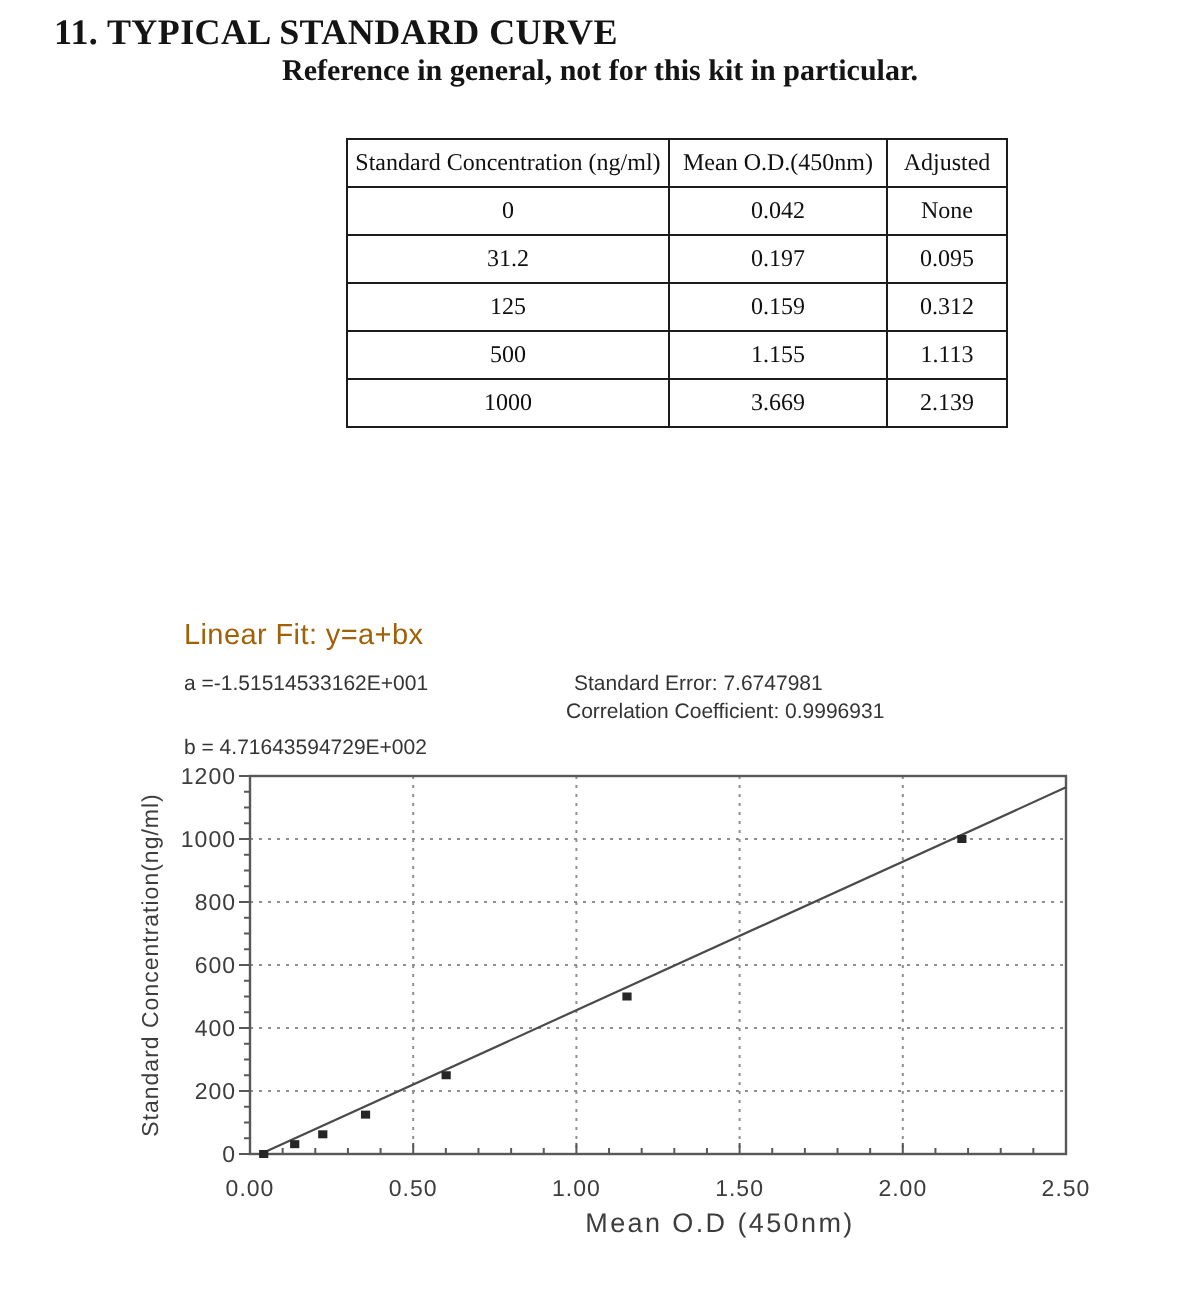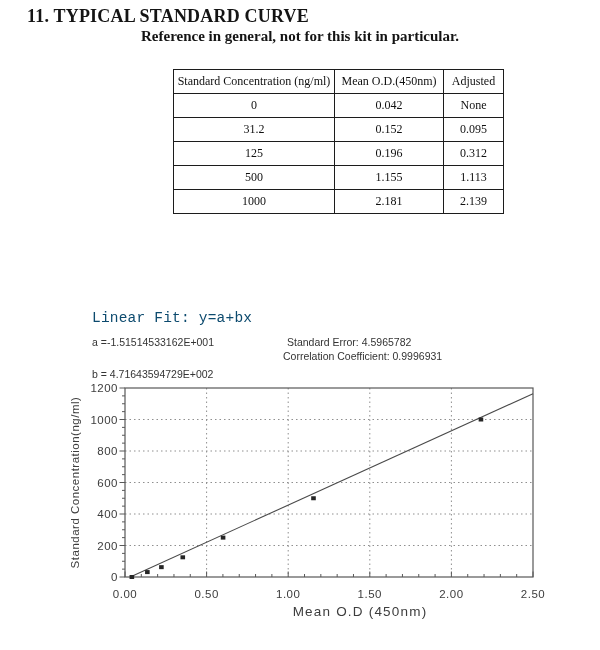--- a/index.html
+++ b/index.html
@@ -24,22 +24,22 @@
   }
   table.std th, table.std td{
     border:1px solid #1c1c1c;
     text-align:center;vertical-align:middle;
     font-weight:normal;font-size:12px;
     height:23px;padding:0 2px;
     color:#101010;
   }
   .fit-title{
     position:absolute;left:92px;top:310px;
-    font-family:Liberation Mono, monospace;
-    font-size:14.5px;color:#0c4a6e;letter-spacing:.2px;
+    font-family:Liberation Sans, sans-serif;
+    font-size:14.5px;color:#a16207;letter-spacing:.2px;
   }
   .fit-text{
     position:absolute;
     font-family:"Liberation Sans", sans-serif;
     font-size:10.5px;color:#343434;white-space:pre;
   }
   #fit-a{left:92px;top:336px;}
   #fit-b{left:92px;top:368px;}
   #fit-se{left:287px;top:336px;}
   #fit-cc{left:283px;top:350px;}
@@ -76,45 +76,45 @@
       </tr>
   </thead>
   <tbody id="table-body">
       <tr>
         <td>0</td>
         <td>0.042</td>
         <td>None</td>
       </tr>
       <tr>
         <td>31.2</td>
-        <td>0.152</td>
+        <td>0.197</td>
         <td>0.095</td>
       </tr>
       <tr>
         <td>125</td>
-        <td>0.196</td>
+        <td>0.159</td>
         <td>0.312</td>
       </tr>
       <tr>
         <td>500</td>
         <td>1.155</td>
         <td>1.113</td>
       </tr>
       <tr>
         <td>1000</td>
-        <td>2.181</td>
+        <td>3.669</td>
         <td>2.139</td>
       </tr>
     </tbody>
 </table>
 
 <div class="fit-title">Linear Fit: y=a+bx</div>
 <div class="fit-text" id="fit-a">a =-1.51514533162E+001</div>
 <div class="fit-text" id="fit-b">b = 4.71643594729E+002</div>
-<div class="fit-text" id="fit-se">Standard Error: 4.5965782</div>
+<div class="fit-text" id="fit-se">Standard Error: 7.6747981</div>
 <div class="fit-text" id="fit-cc">Correlation Coefficient: 0.9996931</div>
 
 <svg id="chart" width="600" height="274" viewBox="0 0 600 274">
     <line x1="206.60000000000002" y1="12" x2="206.60000000000002" y2="201" class="grid"></line>
     <line x1="288.20000000000005" y1="12" x2="288.20000000000005" y2="201" class="grid"></line>
     <line x1="369.79999999999995" y1="12" x2="369.79999999999995" y2="201" class="grid"></line>
     <line x1="451.40000000000003" y1="12" x2="451.40000000000003" y2="201" class="grid"></line>
     <line x1="125" y1="169.5" x2="533" y2="169.5" class="grid"></line>
     <line x1="125" y1="138" x2="533" y2="138" class="grid"></line>
     <line x1="125" y1="106.5" x2="533" y2="106.5" class="grid"></line>

